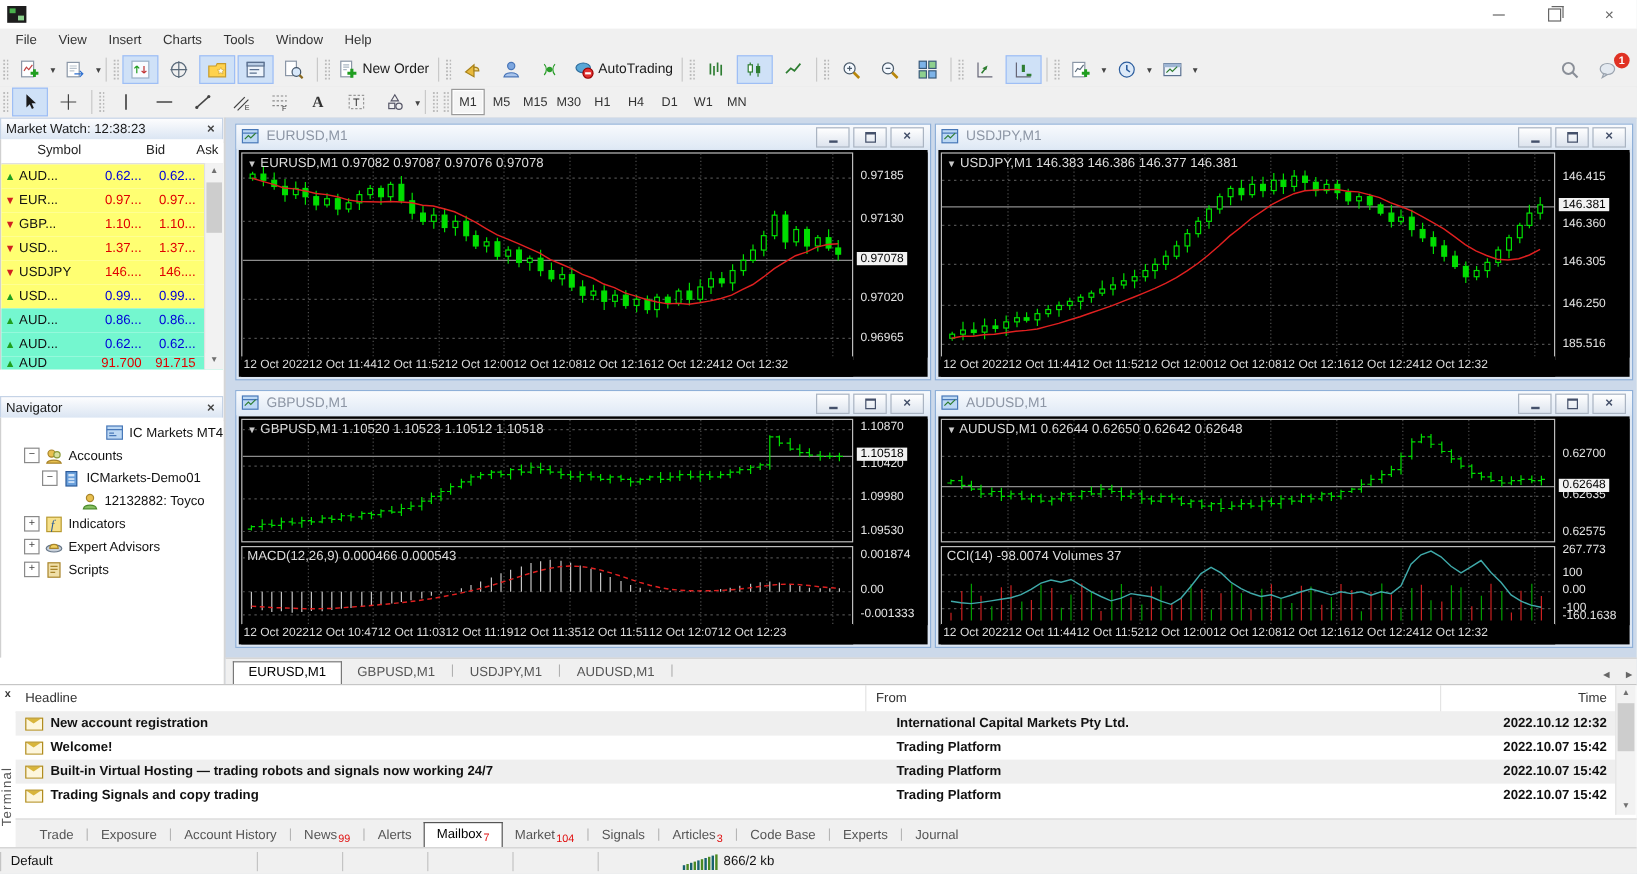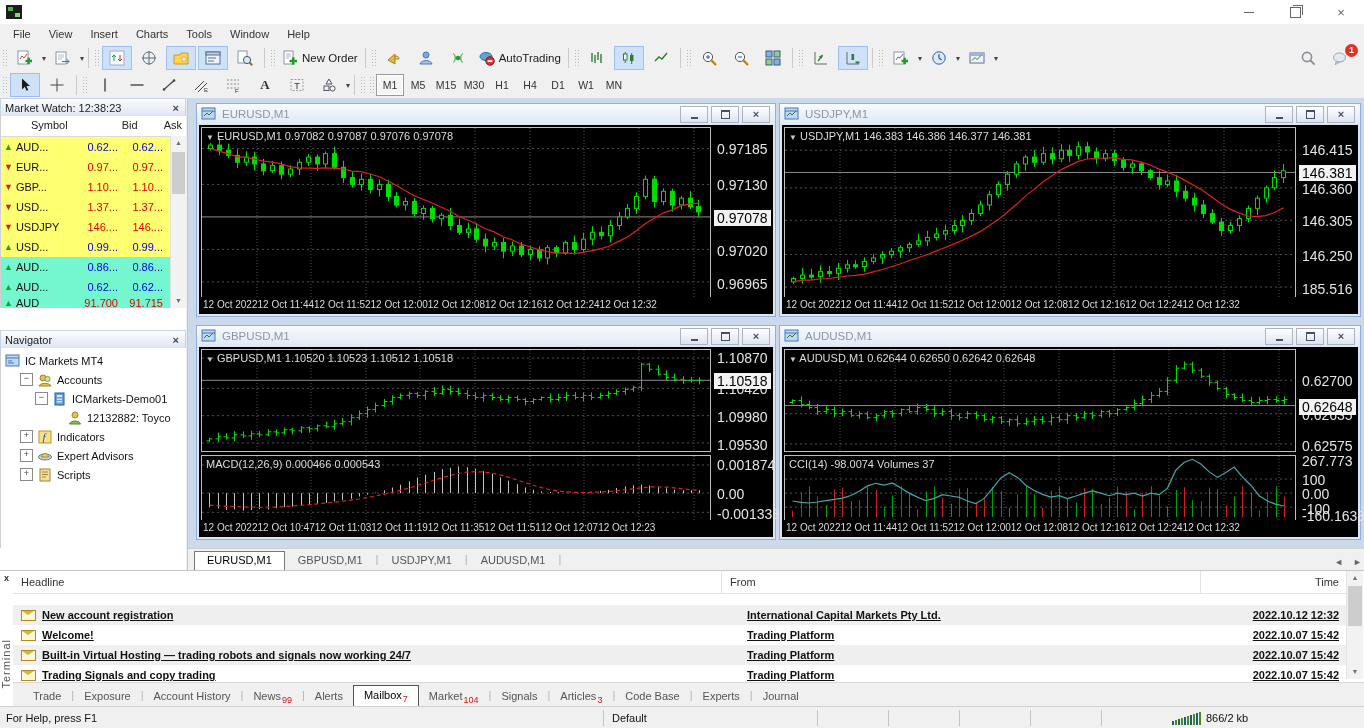--- a/index.html
+++ b/index.html
@@ -76,41 +76,41 @@
 .g-min{width:7px;height:2px;background:#44506a;margin-top:7px}
 .g-res{width:7px;height:6px;border:1px solid #44506a;border-top-width:2px}
 .g-x{font-size:11px;color:#44506a;font-weight:bold;line-height:1}
 .cw-b{position:absolute;left:2px;right:2px;top:21px;bottom:2px;background:#000;}
 .plot{position:absolute;left:2px;top:2px;right:62px;bottom:16px;}
 .pane{position:absolute;left:0;right:0;border:1px solid #bdbdbd;overflow:hidden;background:#000}
 .pane svg{position:absolute;left:0;top:0;pointer-events:none}
 .info{position:absolute;left:4px;top:2px;color:#dcdcdc;font-size:11px;white-space:nowrap;z-index:3}
 .infarw{font-size:8px;color:#c8c8c8}
 .ax{position:absolute;top:2px;right:0;width:60px;bottom:16px;background:#000}
-.ylab{position:absolute;left:4px;color:#e4e4e4;font-size:14px;white-space:nowrap}
+.ylab{position:absolute;left:4px;color:#e4e4e4;font-size:10px;white-space:nowrap}
 .ylab.boxed{background:#f2f2f2;color:#000;padding:0 3px;left:1px;z-index:2}
 .xax{position:absolute;left:2px;right:62px;bottom:0;height:15px;display:flex;color:#dadada;font-size:10px;padding:2px 2px 0 2px;background:#000}
 .xlab{white-space:nowrap}
 
 #ctabs{position:absolute;left:0;bottom:0;width:1176px;height:21px;background:#f0f0f0;border-top:1px solid #d0d0d0;display:flex;align-items:flex-end;padding-left:6px}
 .ctab{padding:2px 12px 3px;color:#555;border:1px solid transparent;white-space:nowrap}
 .ctab.on{background:#fff;border:1px solid #787878;border-bottom:none;color:#000;font-weight:normal;padding-bottom:4px}
 .ctabsep{color:#b0b0b0;align-self:center;padding-bottom:1px}
 .ctab-arrows{margin-left:auto;display:flex;gap:2px;padding:0 4px 2px 0}
 .ctab-arrows span{color:#666;font-size:9px;padding:1px 4px}
 
 #terminal{position:absolute;left:0;top:570px;width:1364px;height:136px;background:#fff;border-top:1px solid #c6c6c6;}
 #term-close{position:absolute;left:1px;top:2px;width:11px;height:11px;font-size:9px;line-height:10px;text-align:center;color:#333;font-weight:bold}
 #term-side{position:absolute;left:0px;bottom:18px;writing-mode:vertical-rl;transform:rotate(180deg);color:#555;font-size:11px;letter-spacing:1px}
 #term-head{position:absolute;left:13px;top:0;right:17px;height:22px;display:flex;border-bottom:1px solid #e4e4e4;color:#333}
 #term-head span{padding:5px 8px 0 8px}
 .th-headline{flex:1}
 .th-from{width:462px;border-left:1px solid #e4e4e4}
 .th-time{width:130px;border-left:1px solid #e4e4e4;text-align:right}
-#term-rows{position:absolute;left:13px;top:34px;right:17px;text-decoration:underline;}
+#term-rows{position:absolute;left:13px;top:22px;right:17px;}
 .trrow{display:flex;height:20px;align-items:center;font-weight:bold;color:#111}
 .trrow:nth-child(odd){background:#efefef}
 .tr-headline{flex:1;display:flex;align-items:center;gap:6px;padding-left:8px;overflow:hidden;white-space:nowrap}
 .tr-from{width:462px;padding-left:8px;white-space:nowrap;overflow:hidden}
 .tr-time{width:130px;text-align:right;padding-right:8px;white-space:nowrap}
 .envelope{width:13px;height:9px;border:1px solid #b08c1e;background:#fdf6dc;position:relative;flex:none}
 .envelope:before{content:"";position:absolute;left:0;top:0;border-left:6px solid transparent;border-right:6px solid transparent;border-top:4px solid #d8b53c;margin-left:0px}
 #term-scroll{position:absolute;right:1px;top:0px;width:16px;height:108px;background:#f2f2f2;border-left:1px solid #e4e4e4}
 #term-scroll .sa{position:absolute;left:0;right:0;height:14px;color:#707070;font-size:7px;text-align:center;line-height:14px}
 #term-scroll .sa.dn{bottom:0}
@@ -596,21 +596,21 @@
             <span class="ptab">Tick Chart</span>
             <span class="ptabsep">|</span>
           </div>
       </section>
       <section id="nav">
         <div class="ptitle">
           <span>Navigator</span>
           <span class="pclose">×</span>
         </div>
         <div id="nav-tree">
-            <div class="trow" style="padding-left: 4px;">
+            <div class="trow" style="padding-left: 4px; justify-content: flex-end;">
               <span class="tico">
                 <svg width="16" height="16" viewBox="0 0 16 16">
                   <rect x="1" y="2" width="13" height="11" fill="#bcd8f4" stroke="#4878b8"></rect>
                   <path d="M1 5h13" stroke="#4878b8"></path>
                   <path d="M3 8h4M3 10h6" stroke="#4878b8"></path>
                 </svg>
               </span>
               <span>IC Markets MT4</span>
             </div>
             <div class="trow" style="padding-left: 19px;">
@@ -1770,21 +1770,20 @@
         <span class="termtabsep">|</span>
         <span class="termtab"><span>Code Base</span></span>
         <span class="termtabsep">|</span>
         <span class="termtab"><span>Experts</span></span>
         <span class="termtabsep">|</span>
         <span class="termtab"><span>Journal</span></span>
       </div>
   </div>
 
   <div id="statusbar">
-    <div id="sb-help">For Help, press F1</div>
     <div class="sseg" id="sb-default">Default</div>
     <div class="sseg sb-cell"></div>
     <div class="sseg sb-cell"></div>
     <div class="sseg sb-cell"></div>
     <div class="sseg sb-cell"></div>
     <div class="sseg" id="sb-traffic">
       <span class="bars">
           <i style="height: 4px;"></i>
           <i style="height: 4.9px;"></i>
           <i style="height: 5.8px;"></i>

